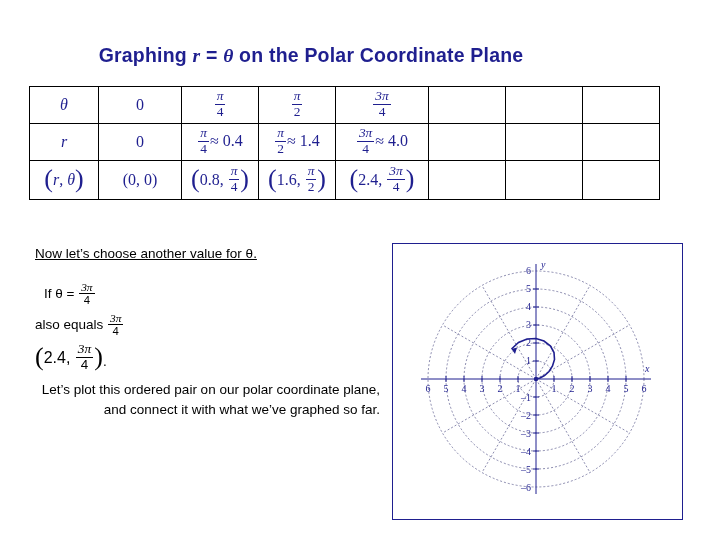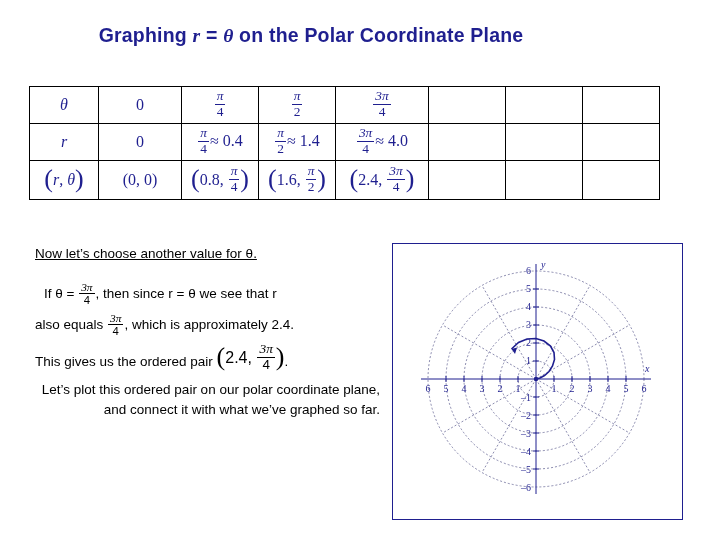--- a/index.html
+++ b/index.html
@@ -10,21 +10,21 @@
     width: 720px;
     height: 540px;
     background: #ffffff;
     font-family: "Liberation Sans", sans-serif;
     color: #000000;
     position: relative;
     overflow: hidden;
   }
   .title {
     position: absolute;
-    top: 24px;
+    top: 44px;
     left: 0;
     width: 622px;
     text-align: center;
     font-size: 19.5px;
     font-weight: bold;
     color: #1f1f8f;
     letter-spacing: 0.2px;
   }
   .title .ital {
     font-family: "Liberation Serif", serif;
@@ -203,29 +203,29 @@
     <td class="c-6"><span></span></td>
   </tr>
 </tbody>
   </table>
 
 <div class="para p1">
   <span>Now let’s choose another value for θ.</span>
 </div>
 
 <div class="para p2">
-  <span>If θ = </span><span class="frac blk"><span class="num ital">3π</span><span class="den">4</span></span><span>, then since r = θ we see that r</span>
+  <span>If θ = </span><span class="frac blk"><span class="num ital">3π</span><span class="den">4</span></span>
 </div>
 
 <div class="para p3">
-  <span>also equals </span><span class="frac blk"><span class="num ital">3π</span><span class="den">4</span></span><span>, which is approximately 2.4.</span>
+  <span>also equals </span><span class="frac blk"><span class="num ital">3π</span><span class="den">4</span></span>
 </div>
 
 <div class="para p4">
-  <span>This gives us the ordered pair </span><span class="pair"><span class="par">(</span><span>2.4,</span>&nbsp;<span class="frac blk">
+  <span class="pair"><span class="par">(</span><span>2.4,</span>&nbsp;<span class="frac blk">
         <span class="num ital">3π</span>
         <span class="den">4</span>
       </span><span class="par">)</span></span><span>.</span>
 </div>
 
 <div class="para p5">
   <span>Let’s plot this ordered pair on our polar coordinate plane, and connect it with what we’ve graphed so far.</span>
 </div>
 
 <div class="graph-box">

